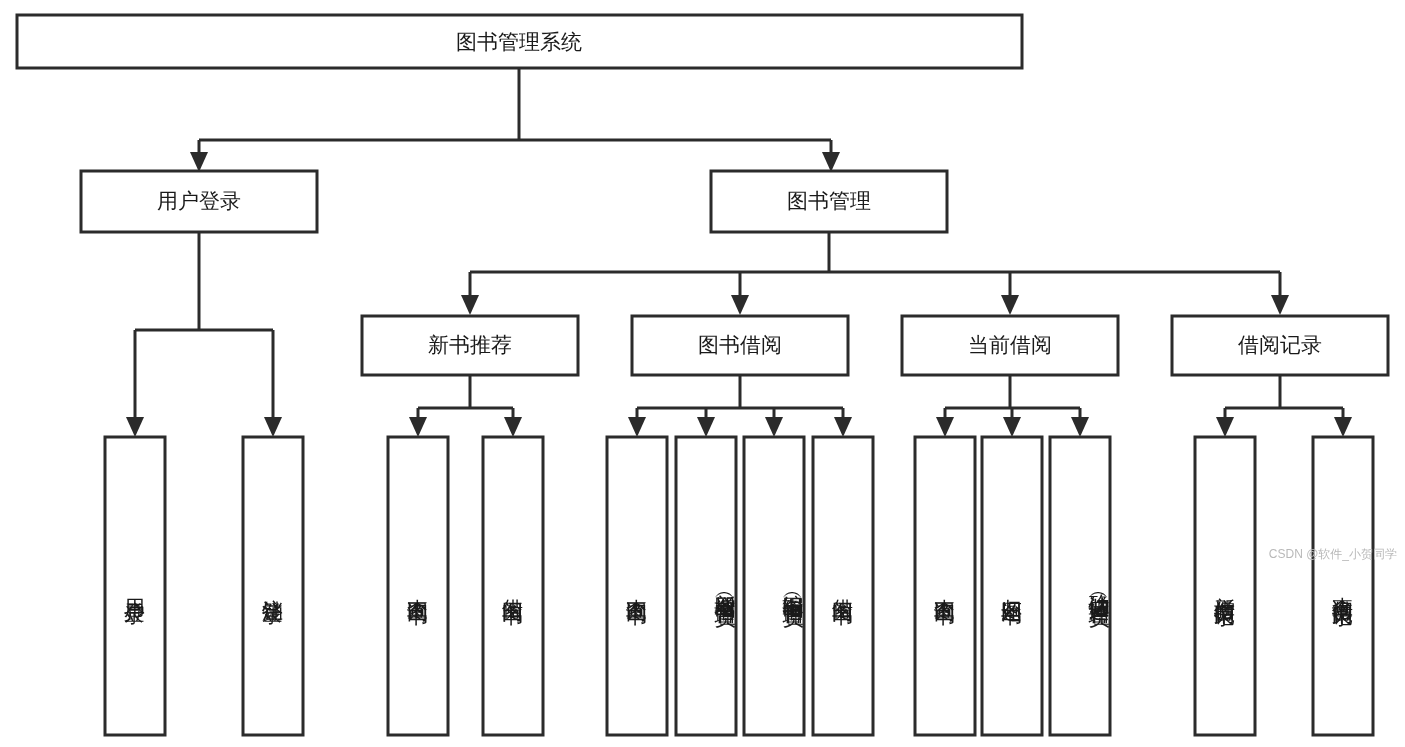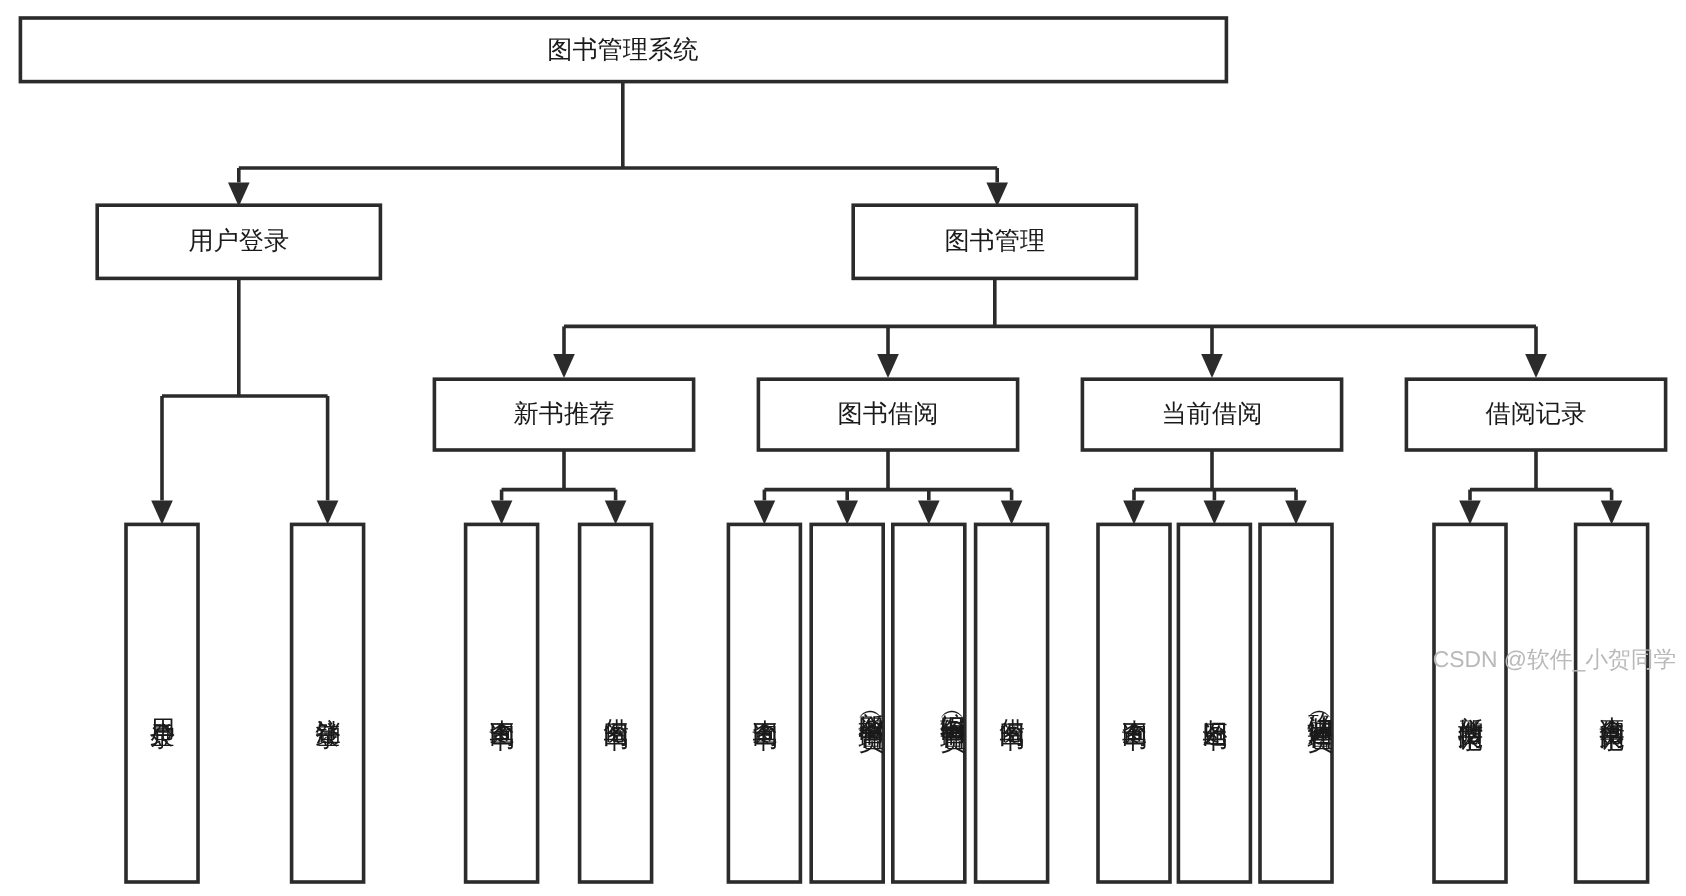--- a/index.html
+++ b/index.html
@@ -64,21 +64,21 @@
     justify-content: center;
     text-align: center;
     white-space: nowrap;
     pointer-events: none;
   }
   .watermark {
     position: absolute;
     right: 8px;
     bottom: 4px;
     font-family: "Liberation Sans", "DejaVu Sans", sans-serif;
-    font-size: 19px;
+    font-size: 12px;
     color: #b9b9b9;
     white-space: nowrap;
   }
 </style>
 </head>
 <body>
 
 <div id="diagram-root">
 
   <svg id="flow" viewBox="0 0 1405 747" xmlns="http://www.w3.org/2000/svg">

